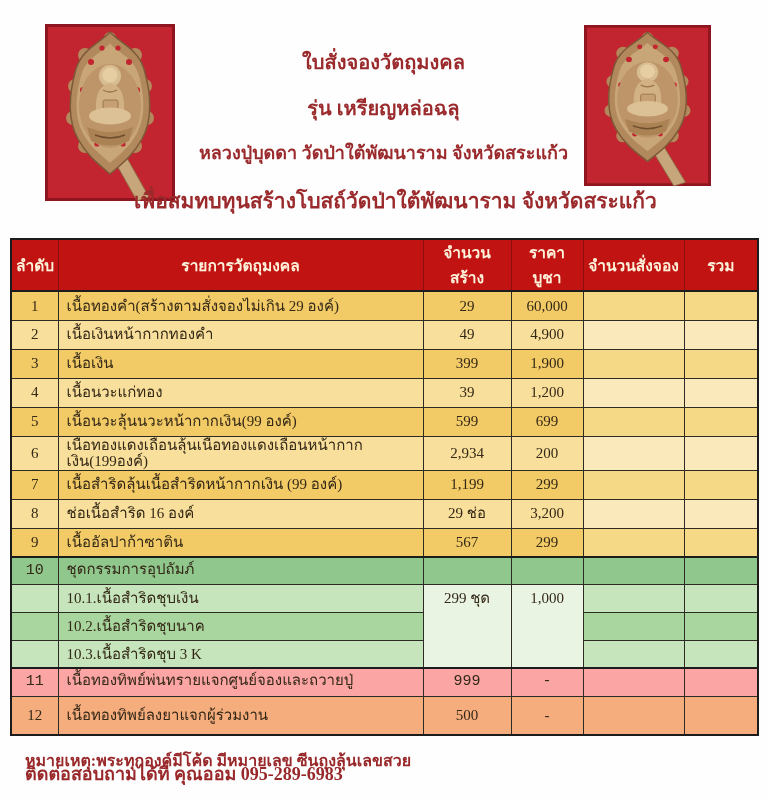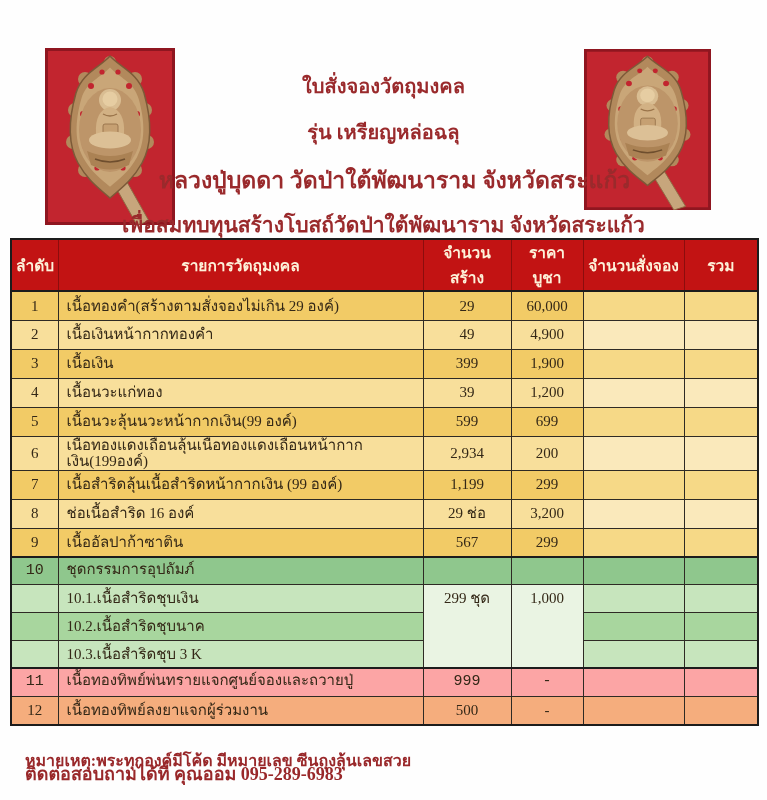--- a/index.html
+++ b/index.html
@@ -4,52 +4,52 @@
 <style>
   html,body{margin:0;padding:0;background:#ffffff;}
   .page{
     position:relative;
     width:767px;height:800px;
     background:#fefefe;
     overflow:hidden;
     font-family:"Liberation Serif","DejaVu Serif",serif;
   }
   
-  .header{position:absolute;top:0;left:0;width:767px;height:175px;margin-top:24px;}
+  .header{position:absolute;top:0;left:0;width:767px;height:175px;}
   .amulet{position:absolute;display:block;}
   .amulet.left{top:24px;left:45px;}
   .amulet.right{top:25px;left:584px;}
   .title{
     position:absolute;left:170px;width:427px;
     text-align:center;color:#9a2a2c;font-weight:600;
     white-space:nowrap;
   }
   .t1{top:46px;font-size:20px;}
   .t2{top:92px;font-size:20px;}
-  .t3{top:138px;font-size:23px;left:131px;width:527px;}
-  .t4{top:184px;font-size:21px;left:80px;width:607px;}
+  .t3{top:138px;font-size:18px;left:120px;width:527px;}
+  .t4{top:184px;font-size:21px;left:92px;width:607px;}
   
   table.order{
     position:absolute;top:238px;left:10px;
     width:747px;border-collapse:collapse;
     border:2px solid #1c1c1c;
     table-layout:fixed;
   }
   th,td{border:1px solid #2e2a24;padding:0 4px;overflow:hidden;}
   thead tr{height:30px;}
   th{
     background:#c21313;color:#fdf2da;
     font-size:15.5px;font-weight:600;text-align:center;
     border:1px solid #8c0d0d;border-bottom:2px solid #1c1c1c;
   }
   tbody tr{height:29px;}
   tr.green-head{height:27px;}
   tr.sub{height:28px;}
   tr.peach-a{height:28px;}
-  tr.peach-b{height:29px;padding-left:34px;}
+  tr.peach-b{height:39px;padding-left:34px;}
   td{color:#342817;font-size:15px;line-height:1.1;}
   td.no,td.num{text-align:center;}
   td.item{text-align:left;padding-left:8px;}
   
   .gold-a td{background:#f2cb66;}
   .gold-b td{background:#f8df9b;}
   .gold-a td.lt{background:#f6d987;}
   .gold-b td.lt{background:#fae9bb;}
   .green-head td{background:#8fc78d;}
   .green-a td{background:#c7e5bd;}

